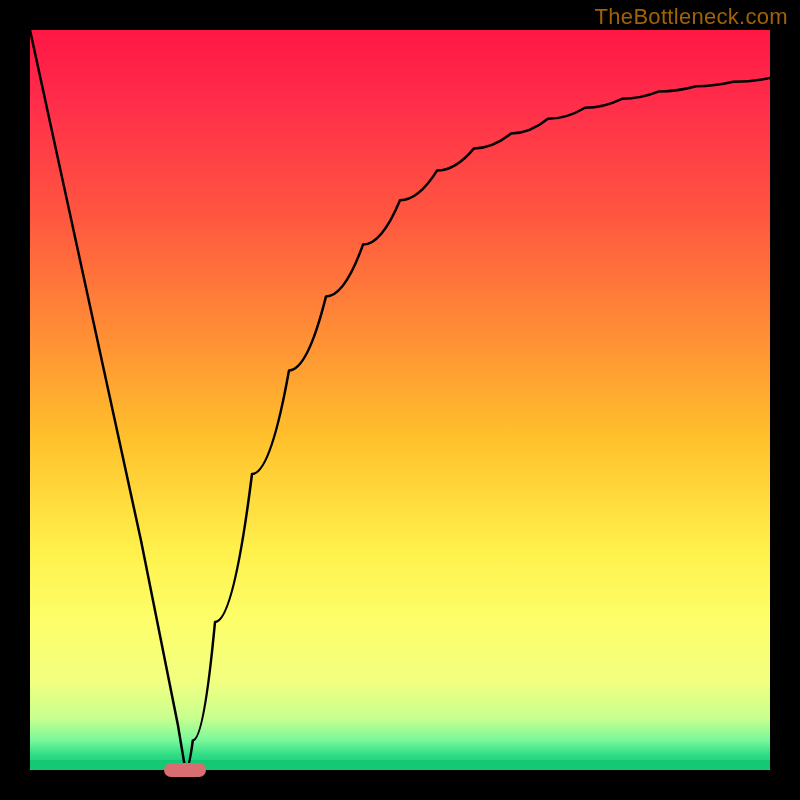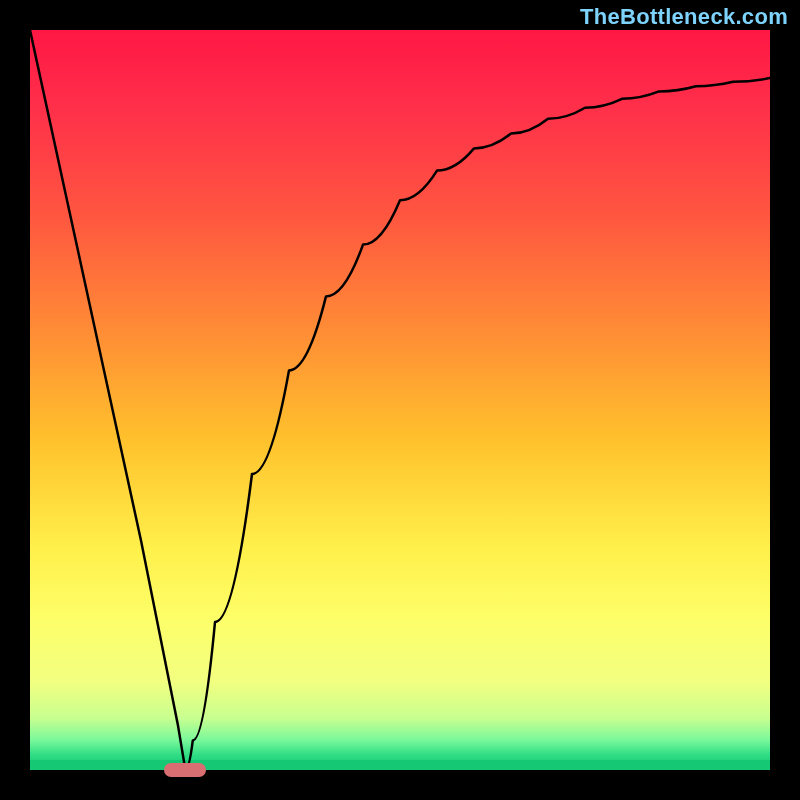--- a/index.html
+++ b/index.html
@@ -52,22 +52,22 @@
     border-radius: 10px;
     background: #d86d72;
     transform: translate(-50%, 50%);
   }
   .watermark {
     position: absolute;
     top: 4px;
     right: 12px;
     font-family: Arial, Helvetica, sans-serif;
     font-size: 22px;
-    font-weight: 700;
-    color: #7dd3fc;
+    font-weight: 400;
+    color: #a16207;
     letter-spacing: 0.3px;
     user-select: none;
   }
   svg.curve {
     position: absolute;
     left: 0;
     top: 0;
     width: 100%;
     height: 100%;
   }

